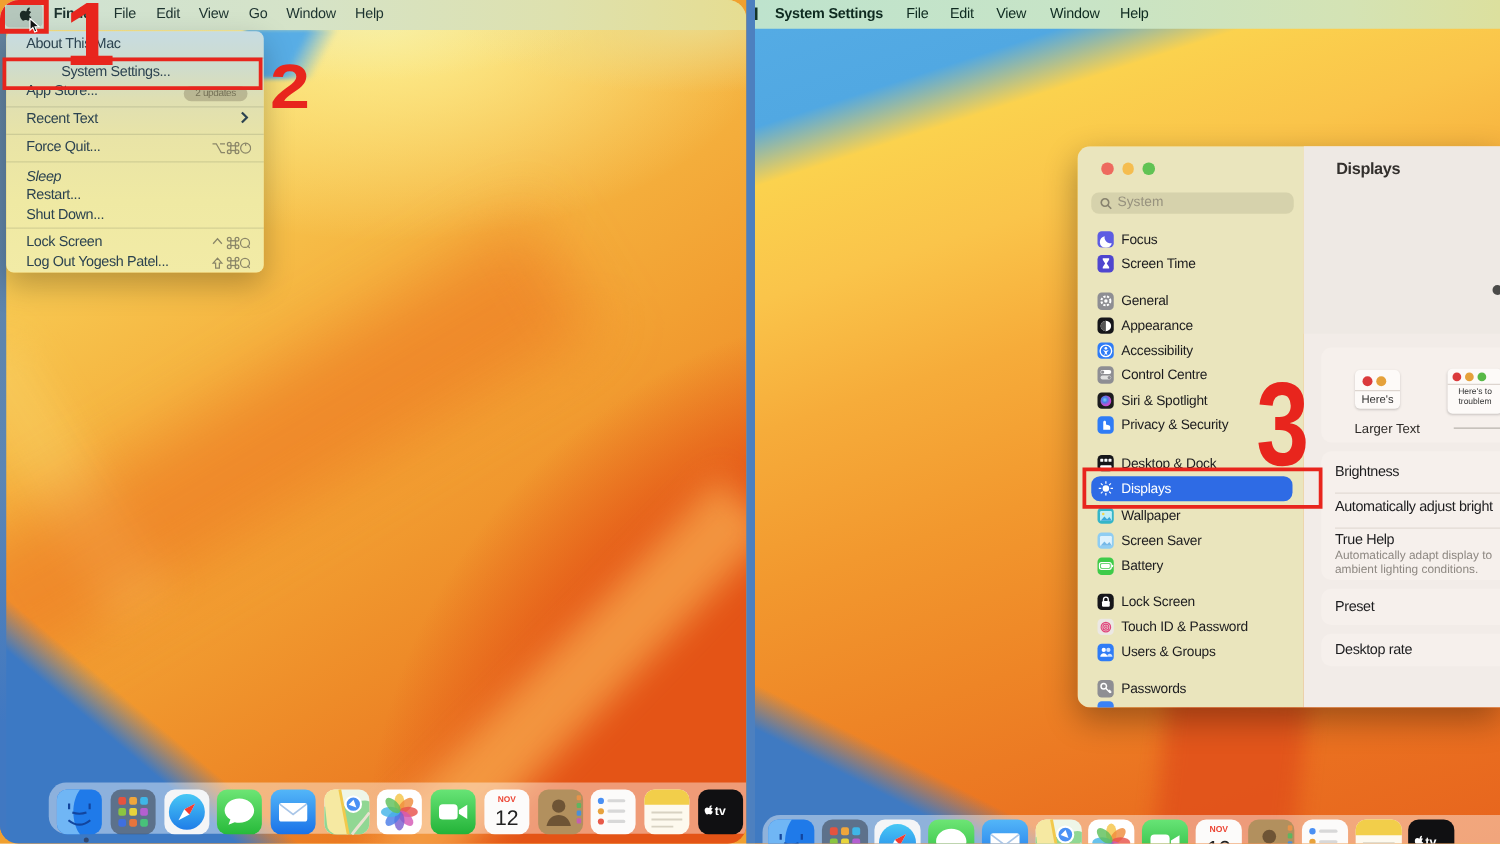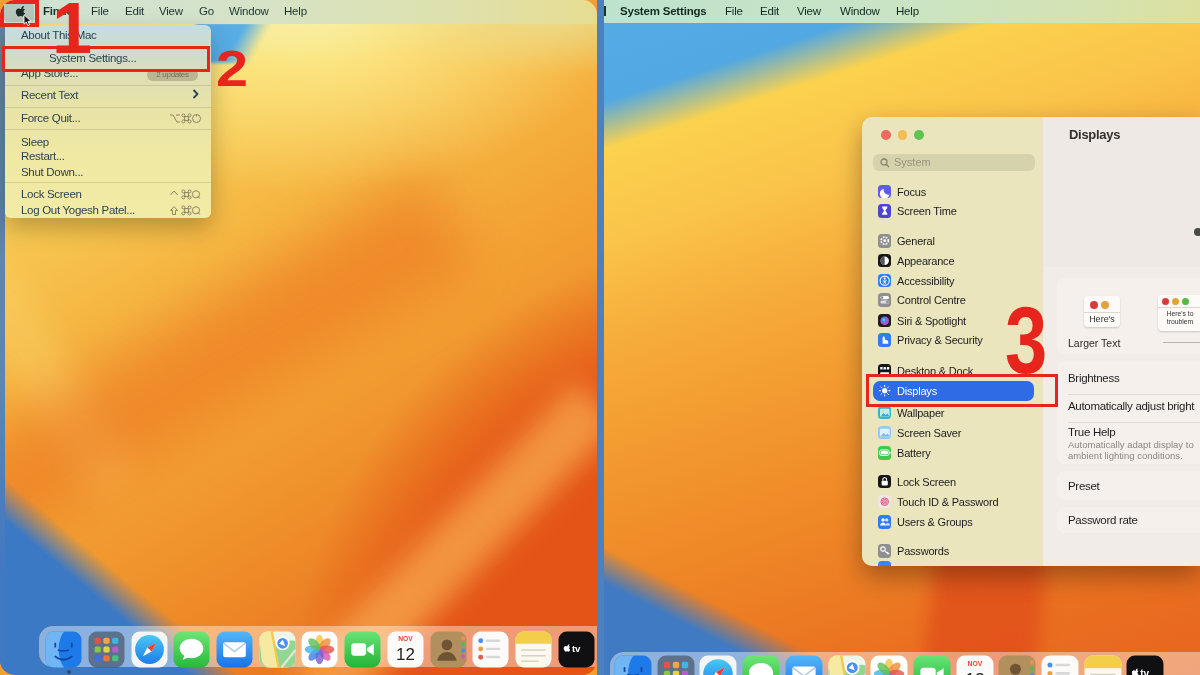--- a/index.html
+++ b/index.html
@@ -123,21 +123,21 @@
             <rect x="15.6" y="3.6" width="3.8" height="3.8" fill="none"></rect>
             <circle cx="14.4" cy="2.4" r="1.5"></circle>
             <circle cx="20.6" cy="2.4" r="1.5"></circle>
             <circle cx="14.4" cy="8.4" r="1.5"></circle>
             <circle cx="20.6" cy="8.4" r="1.5"></circle>
             <circle cx="27.5" cy="5.5" r="4"></circle>
             <path d="M27.5 1.5v2"></path>
           </g>
         </svg>
       <div class="dd-sep" style="top:104px;"></div>
-      <div class="dd-item" style="top:110.5px;">Sleep</div>
+      <div class="dd-item" style="top:110.5px;font-style:italic;">Sleep</div>
       <div class="dd-item" style="top:125px;">Restart...</div>
       <div class="dd-item" style="top:140.5px;">Shut Down...</div>
       <div class="dd-sep" style="top:157px;"></div>
       <div class="dd-item" style="top:163px;">Lock Screen</div>
       <svg class="abs" style="right:10px; top:164px;" width="32" height="11" viewBox="0 0 32 11">
           <g stroke="#8a8668" fill="none" stroke-width="1">
             <path d="M1.5 6l3.5-4 3.5 4"></path>
             <rect x="15.6" y="3.6" width="3.8" height="3.8" fill="none"></rect>
             <circle cx="14.4" cy="2.4" r="1.5"></circle>
             <circle cx="20.6" cy="2.4" r="1.5"></circle>
@@ -480,21 +480,21 @@
         <div class="abs" style="left:26px; top:10px; font-size:13px; font-weight:bold; letter-spacing:-0.3px; color:#33302d;">Displays</div>
         <div class="abs" style="left:151px; top:111px; width:8px; height:8px; border-radius:50%; background:#4a4a48;"></div>
 
         <div class="abs" style="left:14px; top:161px; width:143px; height:76px; background:#f6f0ec; border-radius:8px 0 0 8px;"></div>
 
         <div class="abs" style="left:41px; top:179px; width:36px; height:31px; background:#fdfaf8; border-radius:4px; box-shadow:0 1px 2px rgba(0,0,0,0.18);"></div>
         <div class="abs" style="left:46.5px; top:183.5px; width:8px; height:8px; border-radius:50%; background:#db3a3c;"></div>
         <div class="abs" style="left:58px; top:183.5px; width:8px; height:8px; border-radius:50%; background:#e5a13b;"></div>
         <div class="abs" style="left:41px; top:194.5px; width:36px; height:1px; background:#ddd5cf;"></div>
         <div class="abs" style="left:41px; top:197px; width:36px; text-align:center; font-size:9px; color:#333;">Here's</div>
-        <div class="abs" style="left:25px; top:220px; width:68px; text-align:left; font-size:10.5px; color:#2e2b28;">Larger Text</div>
+        <div class="abs" style="left:25px; top:220px; width:68px; text-align:right; font-size:10.5px; color:#2e2b28;">Larger Text</div>
 
         <div class="abs" style="left:115px; top:178px; width:44px; height:36px; background:#fdfaf8; border-radius:4px; box-shadow:0 1px 2px rgba(0,0,0,0.18);"></div>
         <div class="abs" style="left:119px; top:181px; width:7px; height:7px; border-radius:50%; background:#db3a3c;"></div>
         <div class="abs" style="left:129px; top:181px; width:7px; height:7px; border-radius:50%; background:#e5a13b;"></div>
         <div class="abs" style="left:139px; top:181px; width:7px; height:7px; border-radius:50%; background:#58b947;"></div>
         <div class="abs" style="left:115px; top:190px; width:44px; height:1px; background:#ddd5cf;"></div>
         <div class="abs" style="left:115px; top:192.5px; width:44px; text-align:center; font-size:6.8px; color:#333; line-height:1.2;">Here's to<br>troublem</div>
         <div class="abs" style="left:120px; top:225px; width:39px; height:1px; background:#b8b2ac;"></div>
 
         <div class="abs" style="left:14px; top:244px; width:143px; height:103px; background:#f6f0ec; border-radius:8px 0 0 8px;"></div>
@@ -502,21 +502,21 @@
         <div class="ct-sep" style="left:25px; top:277px; width:132px;"></div>
         <div class="abs" style="left:25px; top:283px; font-size:11.5px; letter-spacing:-0.3px; color:#1d1d1f; white-space:nowrap;">Automatically adjust bright</div>
         <div class="ct-sep" style="left:25px; top:305px; width:132px;"></div>
         <div class="abs" style="left:25px; top:309px; font-size:11.5px; letter-spacing:-0.3px; color:#1d1d1f;">True Help</div>
         <div class="abs" style="left:25px; top:323px; font-size:9.5px; color:#8d8781; line-height:1.15; white-space:nowrap;">Automatically adapt display to<br>ambient lighting conditions.</div>
 
         <div class="abs" style="left:14px; top:354px; width:143px; height:29px; background:#f6f0ec; border-radius:8px 0 0 8px;"></div>
         <div class="abs" style="left:25px; top:363px; font-size:11.5px; letter-spacing:-0.3px; color:#1d1d1f;">Preset</div>
 
         <div class="abs" style="left:14px; top:390px; width:143px; height:26px; background:#f6f0ec; border-radius:8px 0 0 8px;"></div>
-        <div class="abs" style="left:25px; top:397px; font-size:11.5px; letter-spacing:-0.3px; color:#1d1d1f;">Password rate</div>
+        <div class="abs" style="left:25px; top:397px; font-size:11.5px; letter-spacing:-0.3px; color:#1d1d1f;">Desktop rate</div>
       </div>
     </div>
 
     <div class="redbox" style="left:262px; top:374px; width:192px; height:33px;"></div>
     <div class="reddigit" style="left:401px; top:293px; font-size:95px; transform:scaleX(0.8); transform-origin:left top;">3</div>
 
     <div class="dockbar" style="left:6px; top:652px; width:590px; height:23px; border-radius:14px 0 0 0;"></div>
     <div id="dock-r">
     <div class="abs" style="left:10.0px; top:655px;"><svg width="38" height="38" viewBox="0 0 36 36">
             <rect x="0.5" y="0.5" width="35" height="35" rx="8" fill="#1f7ae9"></rect>

